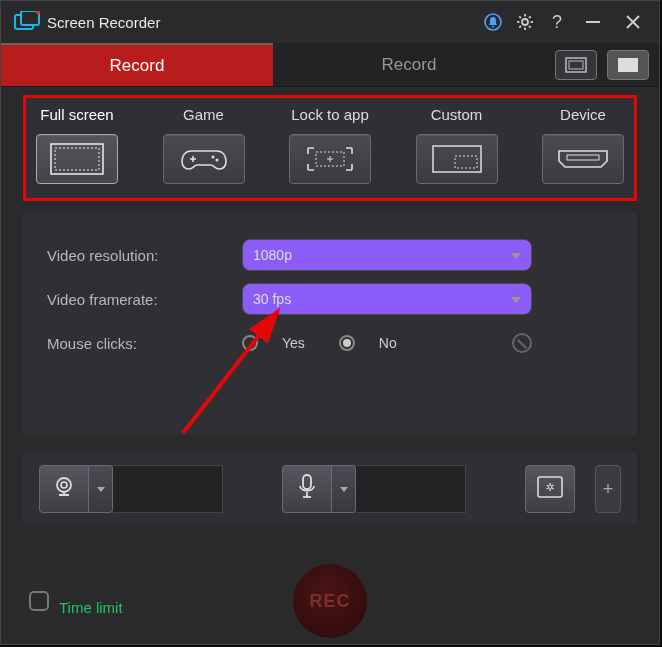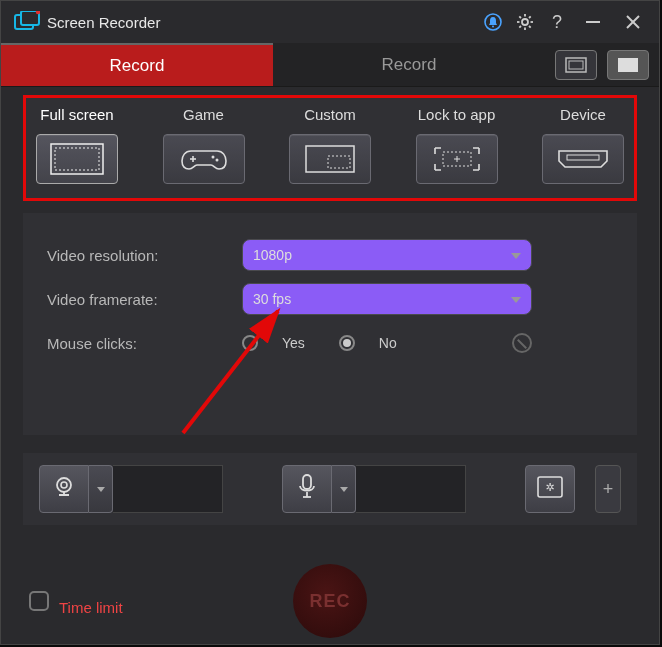--- a/index.html
+++ b/index.html
@@ -48,21 +48,21 @@
   .io-btn { width:50px; height:48px; background:linear-gradient(#56565e,#3e3e45); border:1px solid #6a6a72; border-radius:4px 0 0 4px; display:flex; align-items:center; justify-content:center; cursor:pointer; }
   .io-dd { width:24px; height:48px; background:linear-gradient(#4a4a52,#38383e); border:1px solid #6a6a72; border-left:none; border-radius:0 4px 4px 0; display:flex; align-items:center; justify-content:center; cursor:pointer; }
   .io-dd::after { content:""; border-left:4px solid transparent; border-right:4px solid transparent; border-top:5px solid #aaa; }
   .io-readout { width:110px; height:48px; background:#232326; border:1px solid #444; border-left:none; }
   .io-spacer { flex:1; }
   .overlay-btn { width:50px; height:48px; background:linear-gradient(#56565e,#3e3e45); border:1px solid #6a6a72; border-radius:4px; display:flex; align-items:center; justify-content:center; cursor:pointer; }
   .plus-btn { width:26px; height:48px; background:#3a3a40; border:1px solid #555; border-radius:4px; color:#aaa; font-size:18px; display:flex; align-items:center; justify-content:center; cursor:pointer; margin-left:6px; }
 
   .footer { position:absolute; bottom:0; left:0; right:0; height:86px; display:flex; align-items:center; padding:0 28px; }
   .checkbox { width:20px; height:20px; border:2px solid #777; border-radius:5px; margin-right:10px; cursor:pointer; }
-  .tl-label { color:#ef4444; font-size:15px;margin-top:12px; }
+  .tl-label { color:#22c55e; font-size:15px;margin-top:12px; }
   .rec-btn { position:absolute; left:50%; transform:translateX(-50%); width:74px; height:74px; border-radius:50%; background:radial-gradient(circle at 45% 40%, #4a1414, #2a0a0a); display:flex; align-items:center; justify-content:center; color:#7a3030; font-size:18px; font-weight:600; cursor:pointer; bottom:6px; letter-spacing:1px; }
 </style>
 </head>
 <body>
 
 <div class="window">
 
   <div class="titlebar">
     <div class="app-icon">
       <svg width="26" height="22" viewBox="0 0 26 22">
@@ -144,36 +144,36 @@
             <svg width="46" height="28" viewBox="0 0 46 28">
                 <path d="M10 6 L36 6 C42 6 45 11 45 16 C45 22 42 24 38 24 C34 24 33 20 30 20 L16 20 C13 20 12 24 8 24 C4 24 1 22 1 16 C1 11 4 6 10 6 Z" fill="none" stroke="#ddd" stroke-width="1.6"></path>
                 <line x1="12" y1="11" x2="12" y2="17" stroke="#ddd" stroke-width="1.6"></line>
                 <line x1="9" y1="14" x2="15" y2="14" stroke="#ddd" stroke-width="1.6"></line>
                 <circle cx="32" cy="12" r="1.5" fill="#ddd"></circle>
                 <circle cx="36" cy="15" r="1.5" fill="#ddd"></circle>
               </svg>
           </div>
         </div>
         <div class="mode">
-          <div class="mode-label">Custom</div>
-          <div class="mode-box">
-            <svg width="56" height="34" viewBox="0 0 56 34">
-                <rect x="4" y="4" width="48" height="26" fill="none" stroke="#ddd" stroke-width="1.5"></rect>
-                <rect x="26" y="14" width="22" height="12" fill="none" stroke="#ddd" stroke-width="1" stroke-dasharray="2 2"></rect>
-              </svg>
-          </div>
-        </div>
-        <div class="mode">
           <div class="mode-label">Lock to app</div>
           <div class="mode-box">
             <svg width="56" height="34" viewBox="0 0 56 34">
                 <path d="M6 6 L12 6 M6 6 L6 12 M50 6 L44 6 M50 6 L50 12 M6 28 L12 28 M6 28 L6 22 M50 28 L44 28 M50 28 L50 22" stroke="#ddd" stroke-width="1.6" fill="none"></path>
                 <rect x="14" y="10" width="28" height="14" fill="none" stroke="#ddd" stroke-width="1" stroke-dasharray="2 2"></rect>
                 <line x1="25" y1="17" x2="31" y2="17" stroke="#ddd" stroke-width="1"></line>
                 <line x1="28" y1="14" x2="28" y2="20" stroke="#ddd" stroke-width="1"></line>
+              </svg>
+          </div>
+        </div>
+        <div class="mode">
+          <div class="mode-label">Custom</div>
+          <div class="mode-box">
+            <svg width="56" height="34" viewBox="0 0 56 34">
+                <rect x="4" y="4" width="48" height="26" fill="none" stroke="#ddd" stroke-width="1.5"></rect>
+                <rect x="26" y="14" width="22" height="12" fill="none" stroke="#ddd" stroke-width="1" stroke-dasharray="2 2"></rect>
               </svg>
           </div>
         </div>
         <div class="mode">
           <div class="mode-label">Device</div>
           <div class="mode-box">
             <svg width="52" height="20" viewBox="0 0 52 20">
                 <path d="M2 2 L50 2 L50 12 L44 18 L8 18 L2 12 Z" fill="none" stroke="#ddd" stroke-width="1.6"></path>
                 <rect x="10" y="6" width="32" height="5" fill="none" stroke="#ddd" stroke-width="1"></rect>
               </svg>

